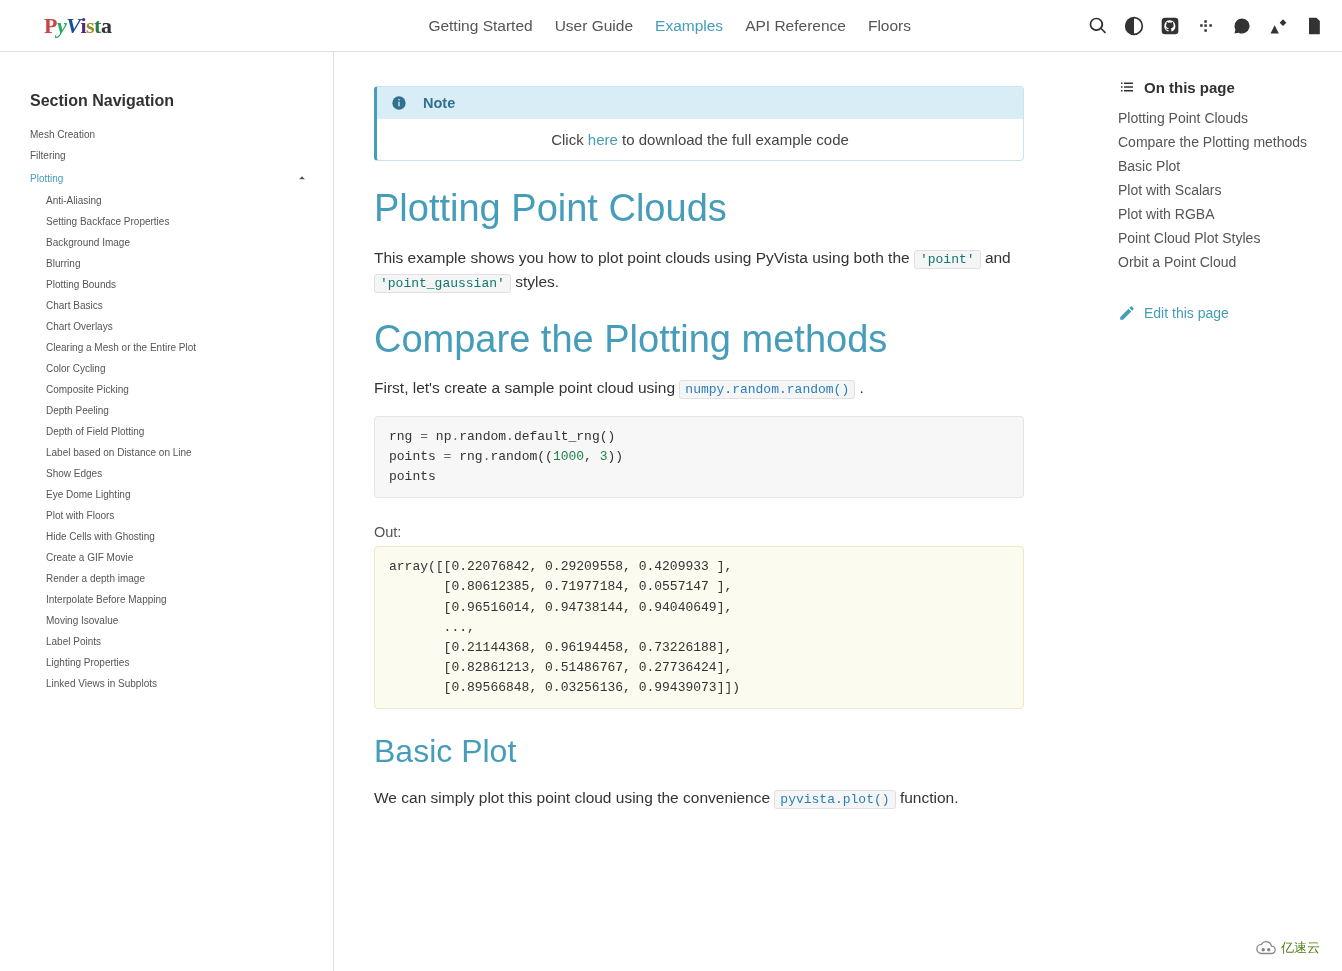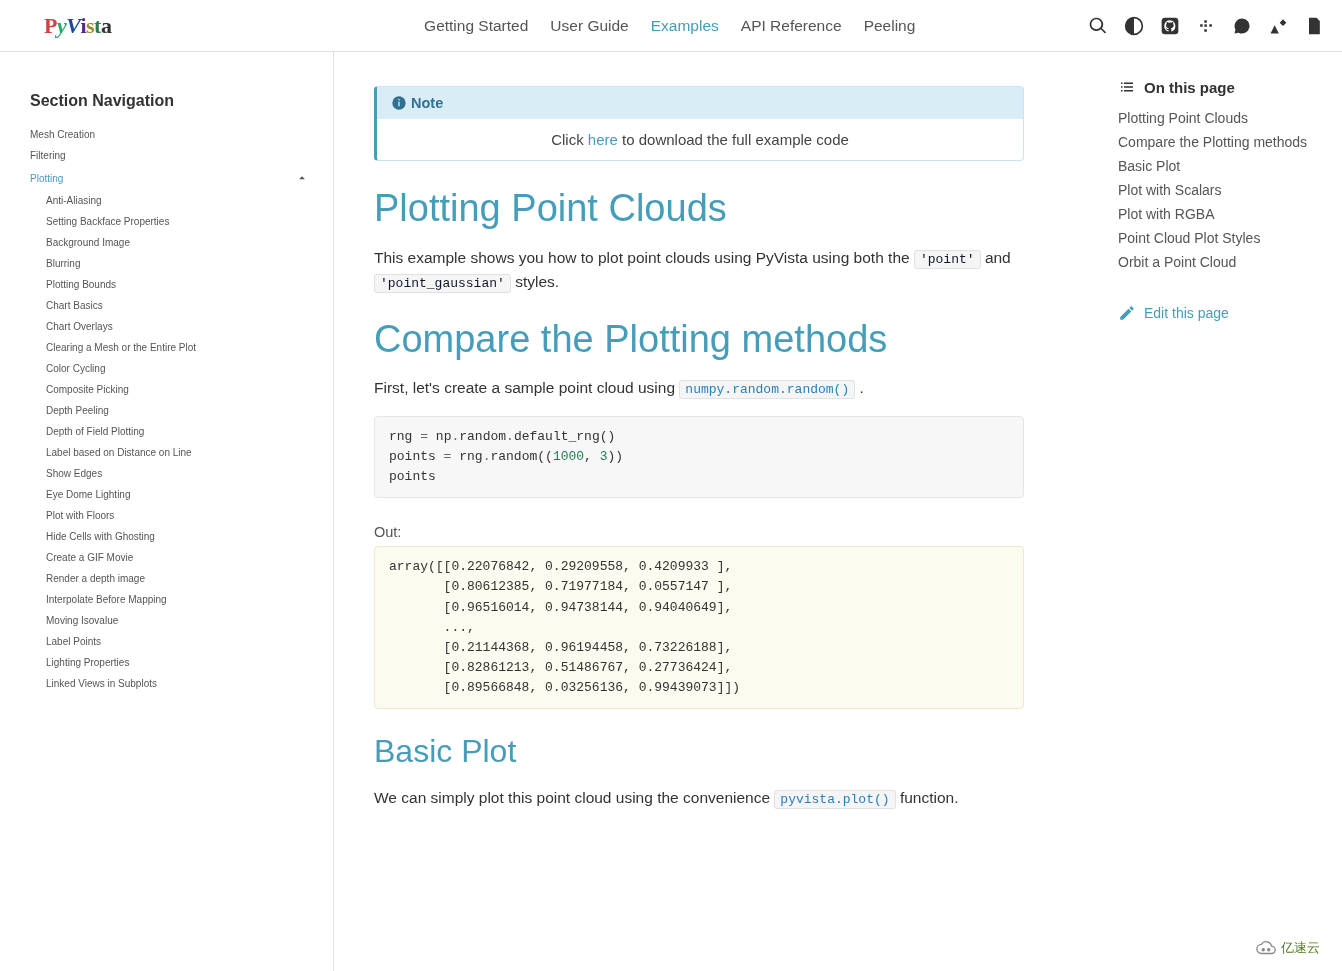--- a/index.html
+++ b/index.html
@@ -136,21 +136,21 @@
     margin-bottom: 26px;
     overflow:hidden;
   }
   .admonition-title {
     background: var(--note-blue);
     padding: 8px 14px;
     font-weight:600;
     color: #31708f;
     display:flex;
     align-items:center;
-    gap:4px;
+    gap:16px;
     font-size:14.5px;
   }
   .admonition-title svg { width:16px; height:16px; fill:#31708f; }
   .admonition-body {
     padding: 12px 18px;
     text-align:center;
     color:#444;
     font-size:15px;
   }
   .admonition-body a { color: var(--teal); text-decoration:none; }
@@ -164,21 +164,21 @@
   h1.small { font-size: 32px; }
   .content p { line-height: 1.55; color:#333; font-size:15.5px; }
 
   code.inline {
     background: var(--inline-code-bg);
     border: 1px solid var(--inline-code-border);
     border-radius: 3px;
     padding: 1px 5px;
     font-family: Consolas, "Courier New", monospace;
     font-size: 13px;
-    color: #0f172a;
+    color: #0f766e;
   }
   code.inline.blue { color: #2980b9; }
 
   pre.codeblock {
     background: var(--code-bg);
     border: 1px solid var(--code-border);
     border-radius: 4px;
     padding: 10px 14px;
     font-family: Consolas, "Courier New", monospace;
     font-size: 13px;
@@ -231,21 +231,21 @@
 
 <header class="topbar">
   <div class="logo">
     <span class="p">P</span><span class="y">y</span><span class="V">V</span><span class="i">i</span><span class="s">s</span><span class="t">t</span><span class="a">a</span>
   </div>
   <nav class="nav">
     <span>Getting Started</span>
     <span>User Guide</span>
     <span class="active">Examples</span>
     <span>API Reference</span>
-    <span>Peeling</span>
+    <span>Floors</span>
   </nav>
   <div class="tool-icons">
     <svg viewBox="0 0 24 24">
         <path d="M10 2a8 8 0 105.3 14l5 5 1.4-1.4-5-5A8 8 0 0010 2zm0 2a6 6 0 110 12 6 6 0 010-12z"></path>
       </svg>
     <svg viewBox="0 0 24 24">
         <path d="M12 2a10 10 0 100 20V2z"></path>
         <circle cx="12" cy="12" r="10" fill="none" stroke="#333" stroke-width="2"></circle>
       </svg>
     <svg viewBox="0 0 24 24">

